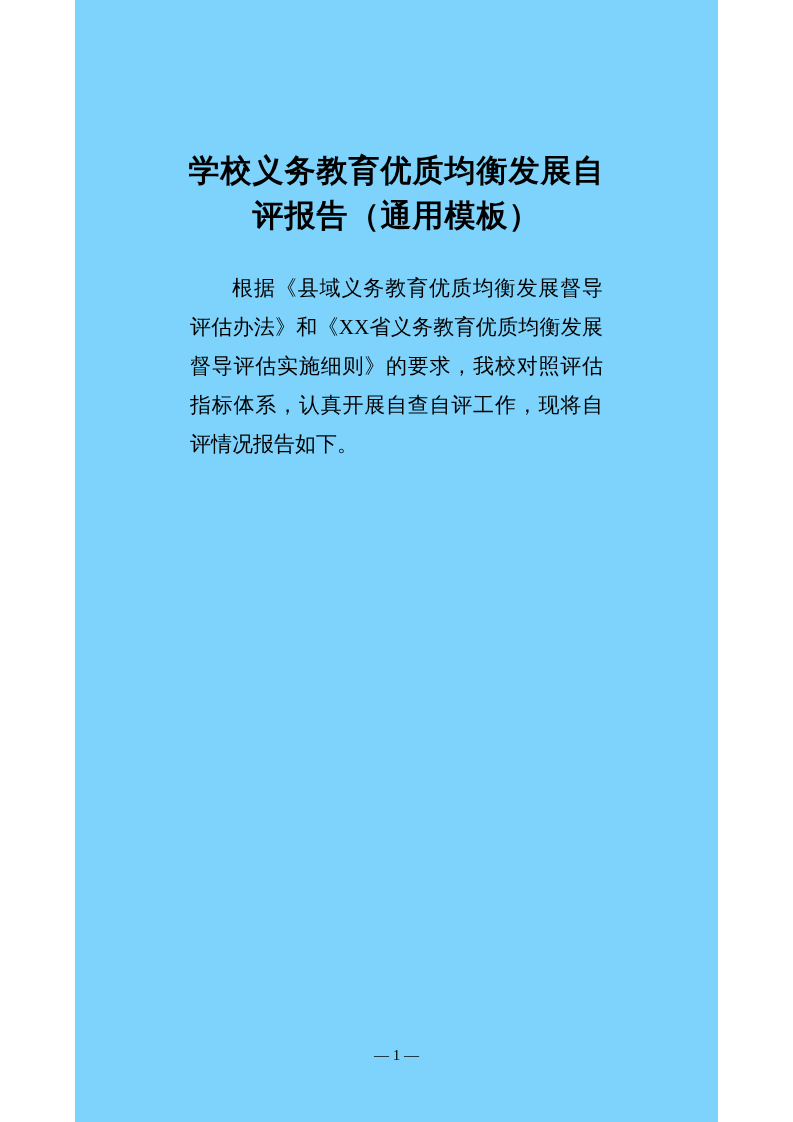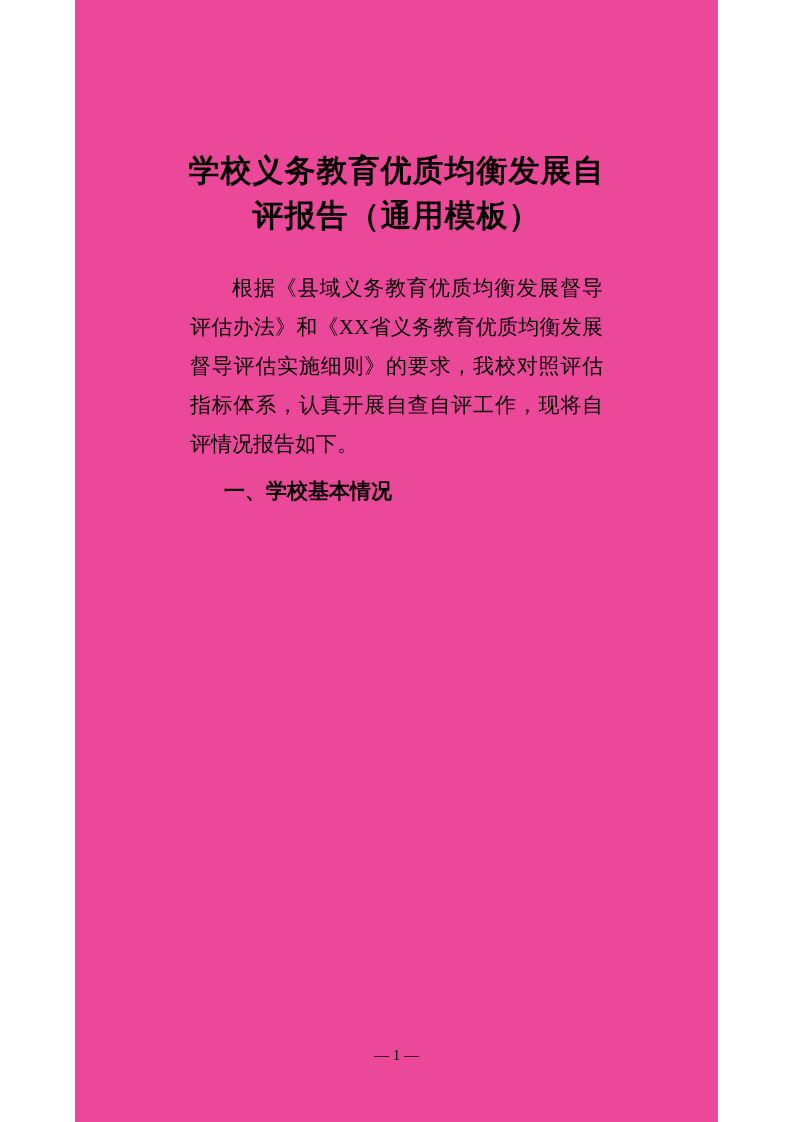--- a/index.html
+++ b/index.html
@@ -5,21 +5,21 @@
   html, body {
     margin: 0;
     padding: 0;
     background: #ffffff;
   }
   .page {
     position: relative;
     width: 643px;
     height: 1122px;
     margin: 0 auto;
-    background: #ec4899;
+    background: #7dd3fc;
     box-sizing: border-box;
     padding: 148px 107px 0 107px;
     font-family: "Liberation Serif", "DejaVu Serif", serif;
     color: #000000;
     overflow: hidden;
   }
   .doc-title {
     margin: 0 0 31px 0;
     font-size: 31px;
     line-height: 45px;
@@ -55,20 +55,19 @@
 </style>
 </head>
 <body>
 
 <div class="page">
 
   <h1 class="doc-title">学校义务教育优质均衡发展自评报告（通用模板）</h1>
 
   <p class="doc-para">根据《县域义务教育优质均衡发展督导评估办法》和《XX省义务教育优质均衡发展督导评估实施细则》的要求，我校对照评估指标体系，认真开展自查自评工作，现将自评情况报告如下。</p>
 
-  <h2 class="doc-heading">一、学校基本情况</h2>
 
 
 
 
   <div class="page-footer">— 1 —</div>
 
 </div>
 
 </body></html>

